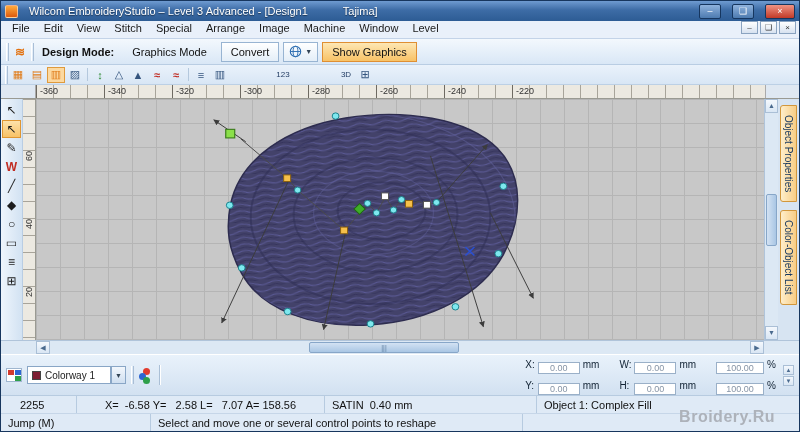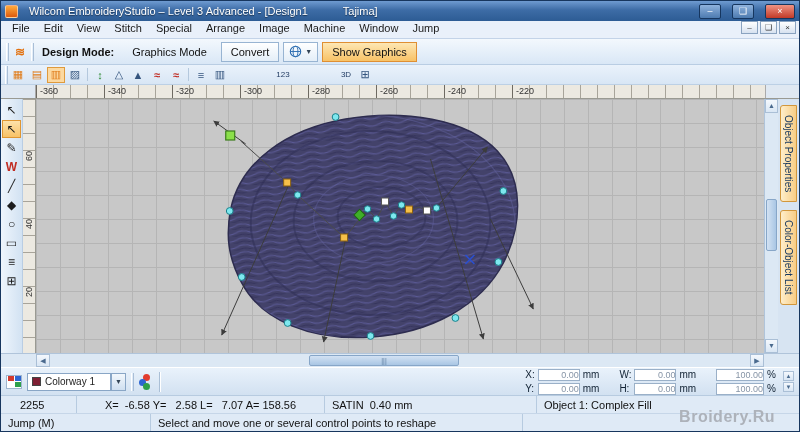--- a/index.html
+++ b/index.html
@@ -123,21 +123,21 @@
     background:linear-gradient(#f2f7fc,#cfdff0); font-size:7px; color:#345;
     display:flex; align-items:center; justify-content:center; }
   .wheel { position:relative; width:15px; height:15px; }
   .wheel i { position:absolute; width:7px; height:7px; border-radius:50%; }
   .vsep { width:0; height:20px; border-left:1px solid #aabfd6; border-right:1px solid #fff; }
   .num-group { margin-left:auto; display:grid;
     grid-template-columns:auto 42px auto 14px auto 42px auto 14px 48px auto;
     gap:2px 3px; align-items:center; font-size:10px; }
   .nlabel { color:#123; }
   .nfield { height:12px; background:#fff; border:1px solid #9ab0c8; color:#8694a6;
-    font-size:9px; line-height:11px; text-align:right; padding:0 0; }
+    font-size:9px; line-height:11px; text-align:center; padding:0 0;margin-top:7px; }
   .spinner { display:flex; flex-direction:column; gap:1px; margin-left:2px; }
   .spin-btn { width:11px; height:10px; font-size:6px; line-height:9px; text-align:center;
     color:#4a6a8e; background:linear-gradient(#f4f8fd,#d9e6f4); border:1px solid #aabfd6; }
 
   
   .statusbar { flex:0 0 18px; display:flex; background:#dfeaf6; border-top:1px solid #b7cbe0;
     font-size:11px; color:#111; }
   .scell { display:flex; align-items:center; padding:0 7px; border-right:1px solid #b7cbe0;
     white-space:pre; }
   .scell.c-count { flex:0 0 64px;margin-left:12px; }
@@ -173,21 +173,21 @@
   <div class="menubar">
     <span class="menu-item">File</span>
     <span class="menu-item">Edit</span>
     <span class="menu-item">View</span>
     <span class="menu-item">Stitch</span>
     <span class="menu-item">Special</span>
     <span class="menu-item">Arrange</span>
     <span class="menu-item">Image</span>
     <span class="menu-item">Machine</span>
     <span class="menu-item">Window</span>
-    <span class="menu-item">Jump</span>
+    <span class="menu-item">Level</span>
     <span class="mdi-ctrls">
       <span class="mdi-btn">–</span>
       <span class="mdi-btn">❑</span>
       <span class="mdi-btn">×</span>
     </span>
   </div>
 
   <div class="modebar">
     <span class="grip"></span>
     <span class="stitch-glyph">≋</span>

